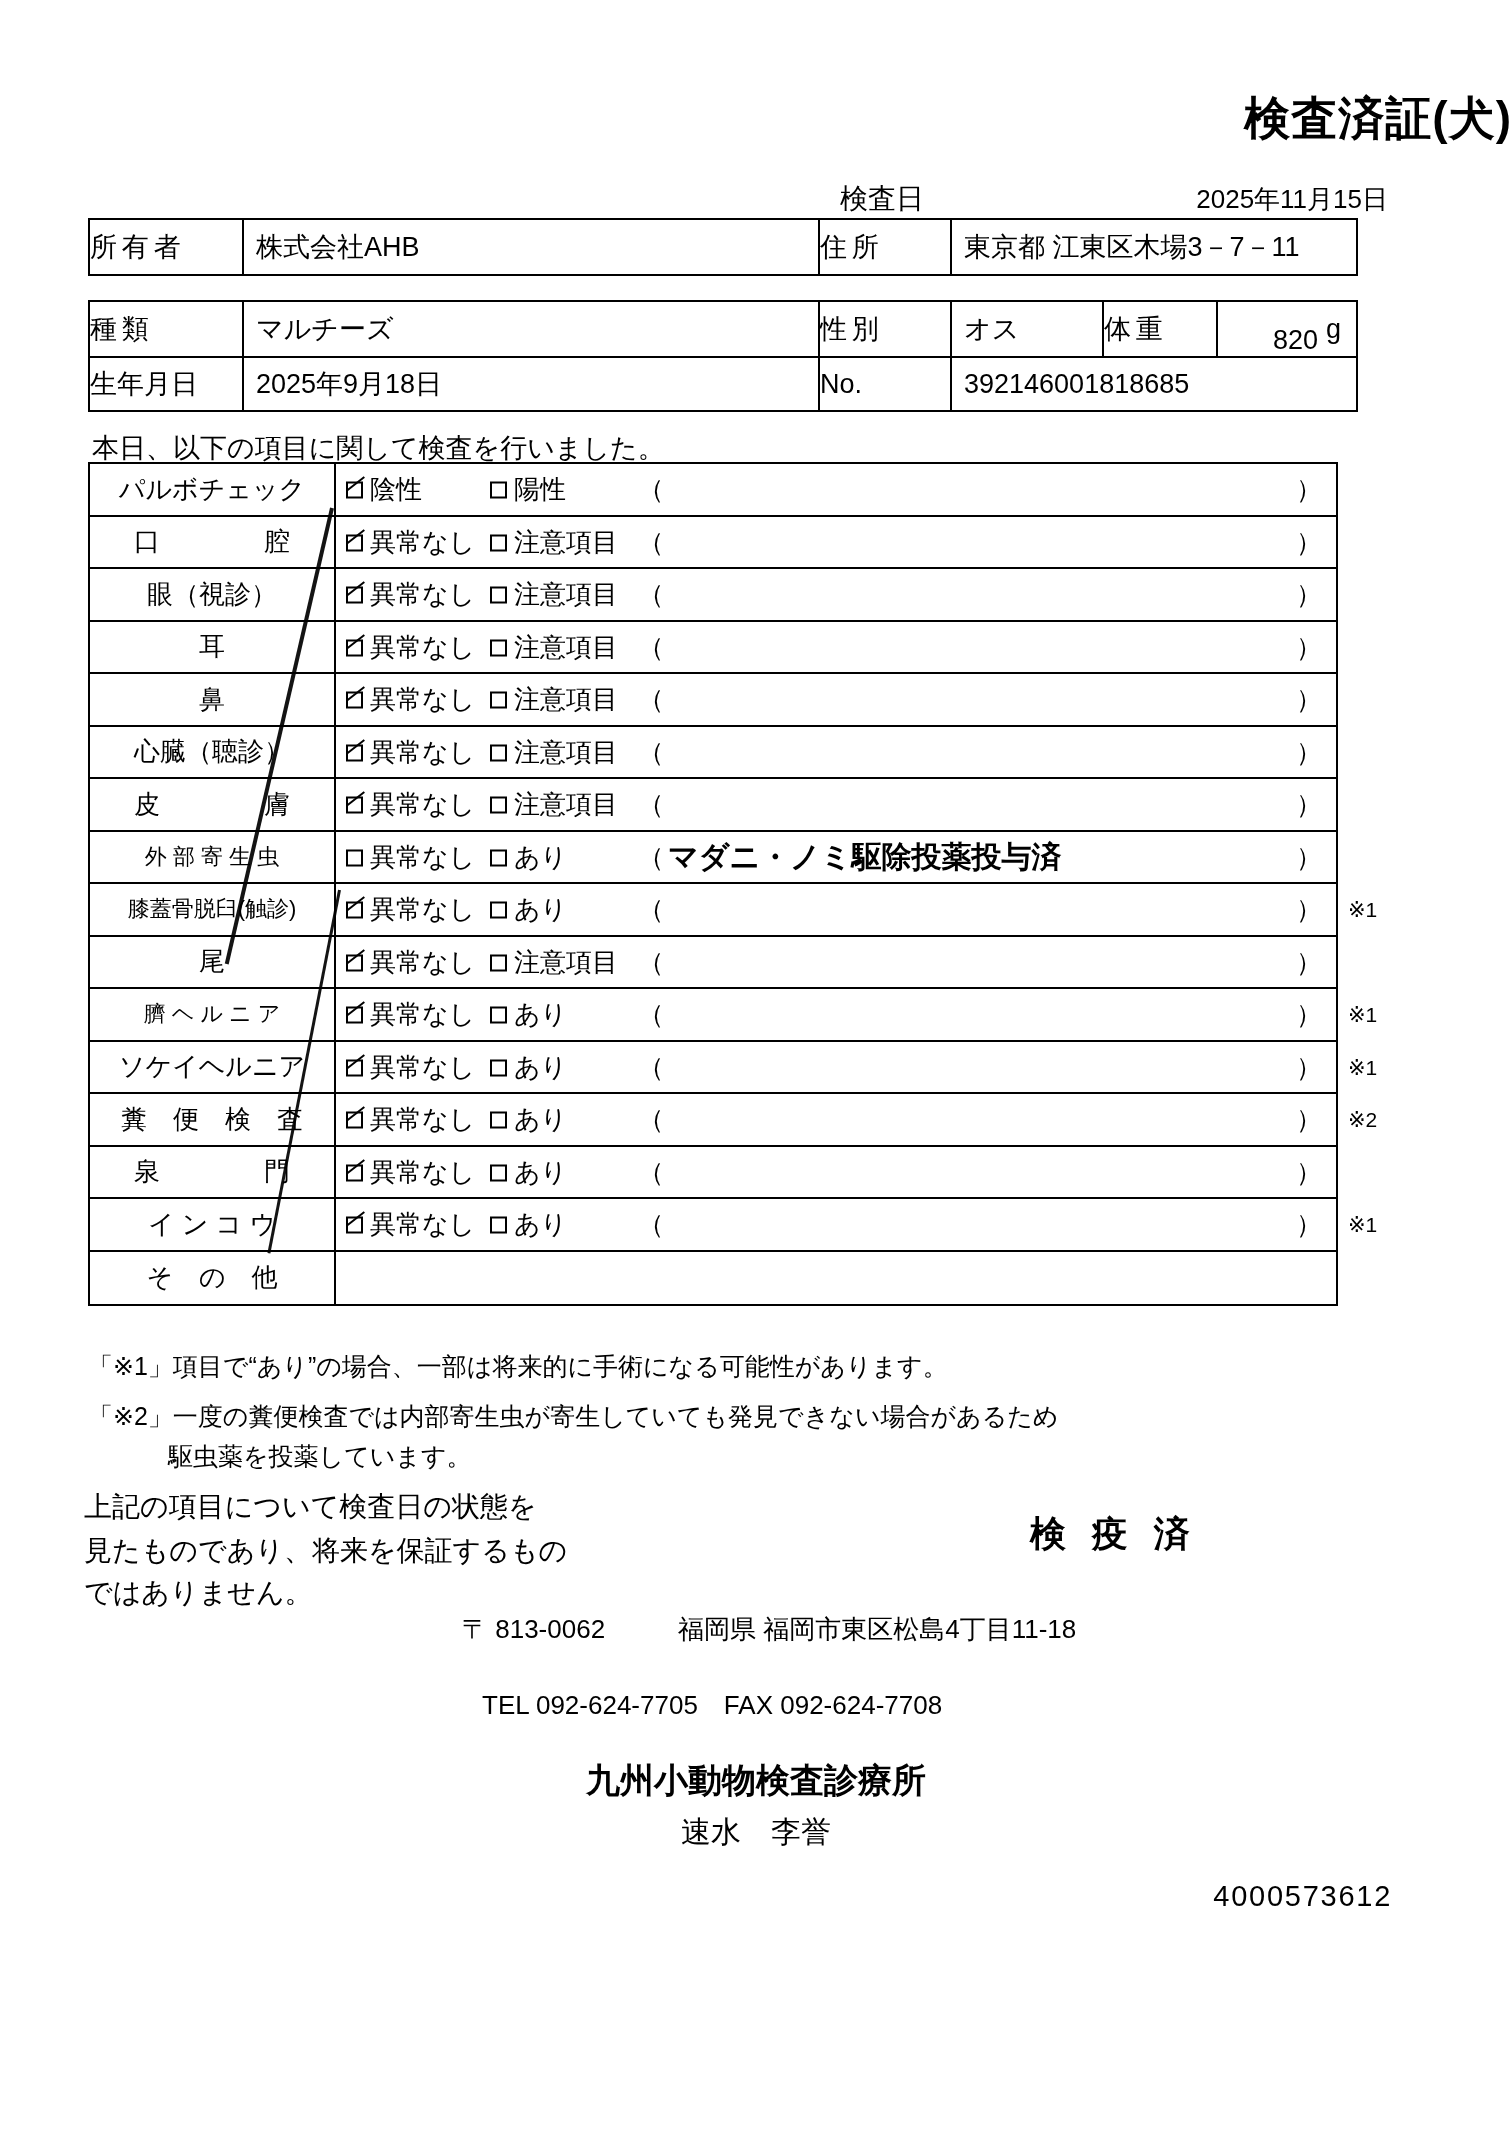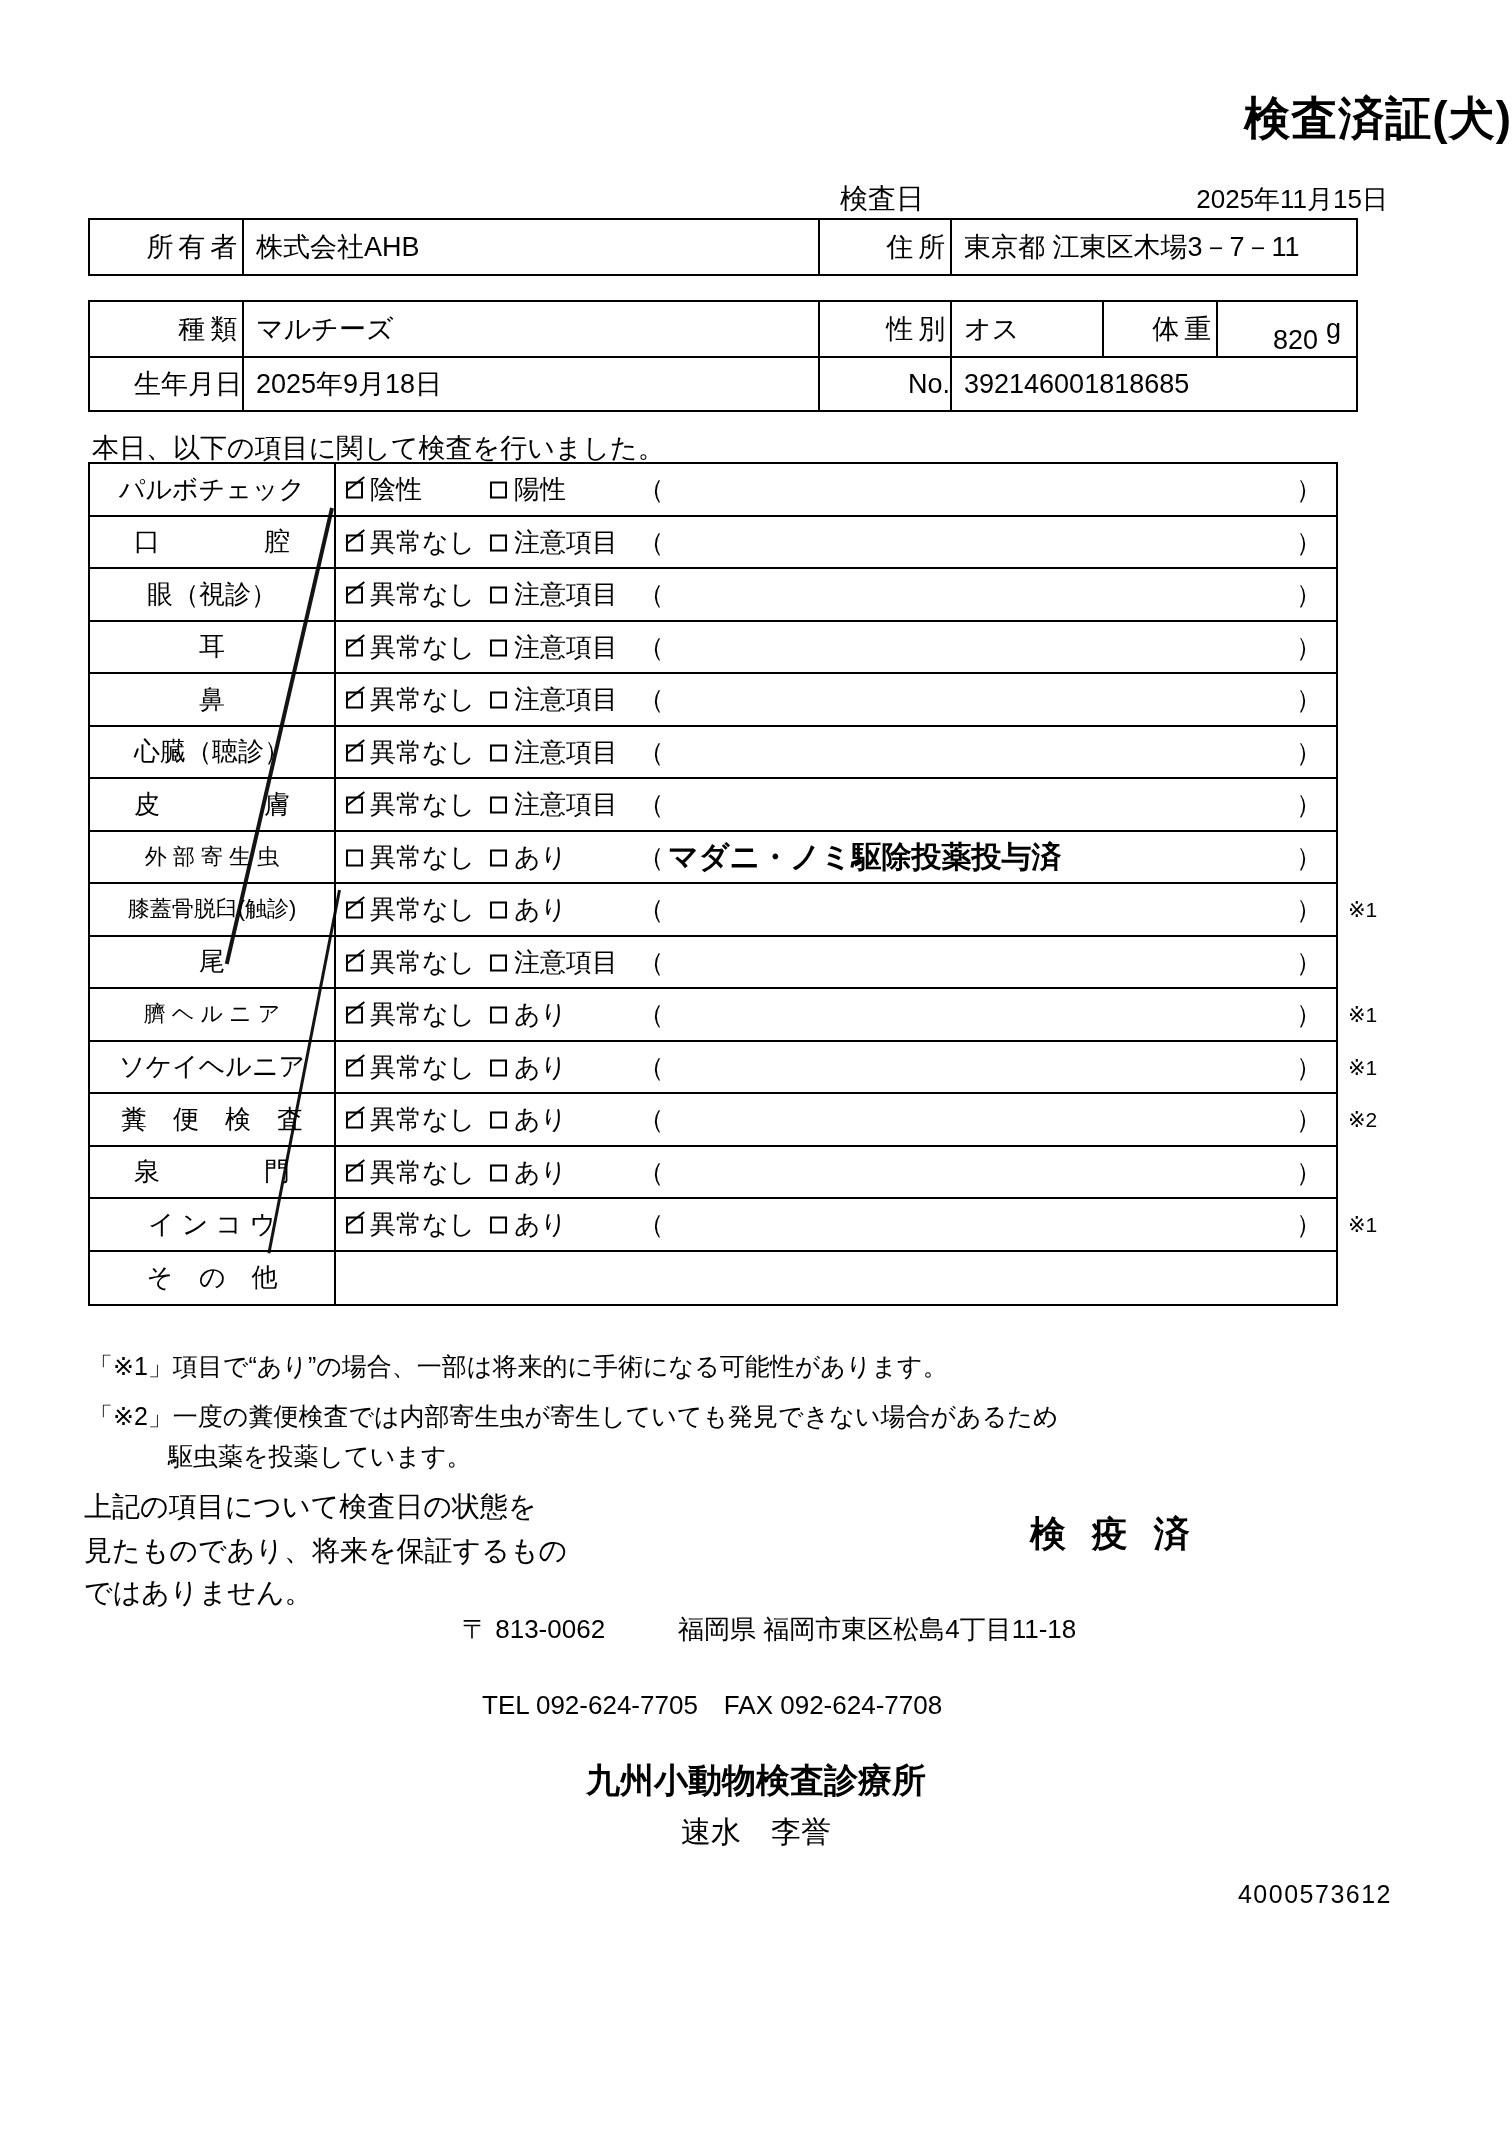--- a/index.html
+++ b/index.html
@@ -57,21 +57,21 @@
     box-sizing: border-box;
     background: #fff;
   }
   .cell {
     position: absolute;
     box-sizing: border-box;
     display: flex;
     align-items: center;
     font-size: 27px;
   }
-  .cell.center { justify-content: flex-end; }
+  .cell.center { justify-content: flex-start; }
   .cell.right { justify-content: flex-end; }
   .cell.pad { padding-left: 12px; }
   .vline {
     position: absolute;
     width: 2px;
     background: #000;
   }
   .hline {
     position: absolute;
     height: 2px;
@@ -244,21 +244,21 @@
   .doctor {
     position: absolute;
     left: 0;
     width: 1512px;
     text-align: center;
     font-size: 30px;
   }
   .serial {
     position: absolute;
     right: 120px;
-    font-size: 25px;
+    font-size: 29px;
     letter-spacing: 0.06em;
   }
 </style>
 </head>
 <body>
 
 <div class="page">
 
   <div class="title">検査済証(犬)</div>
 

